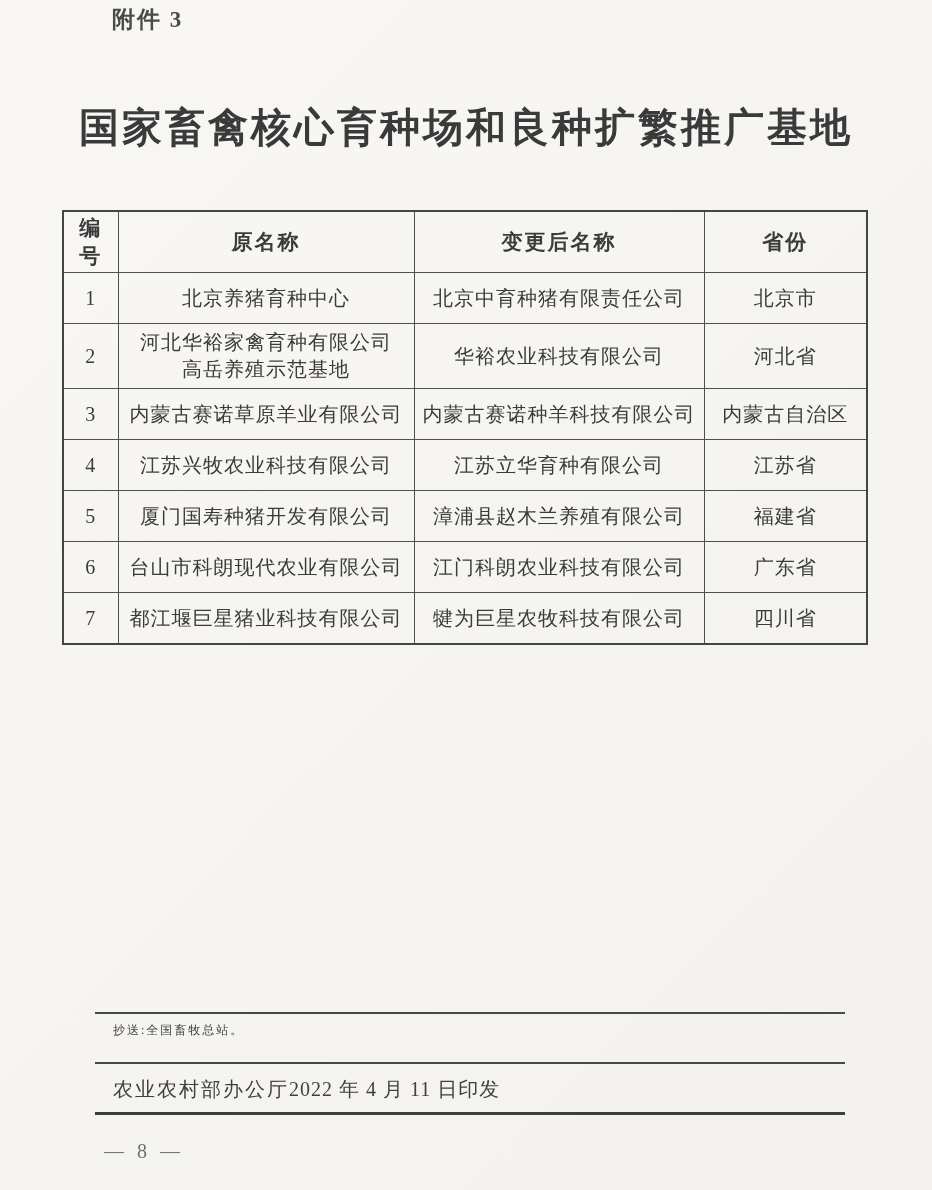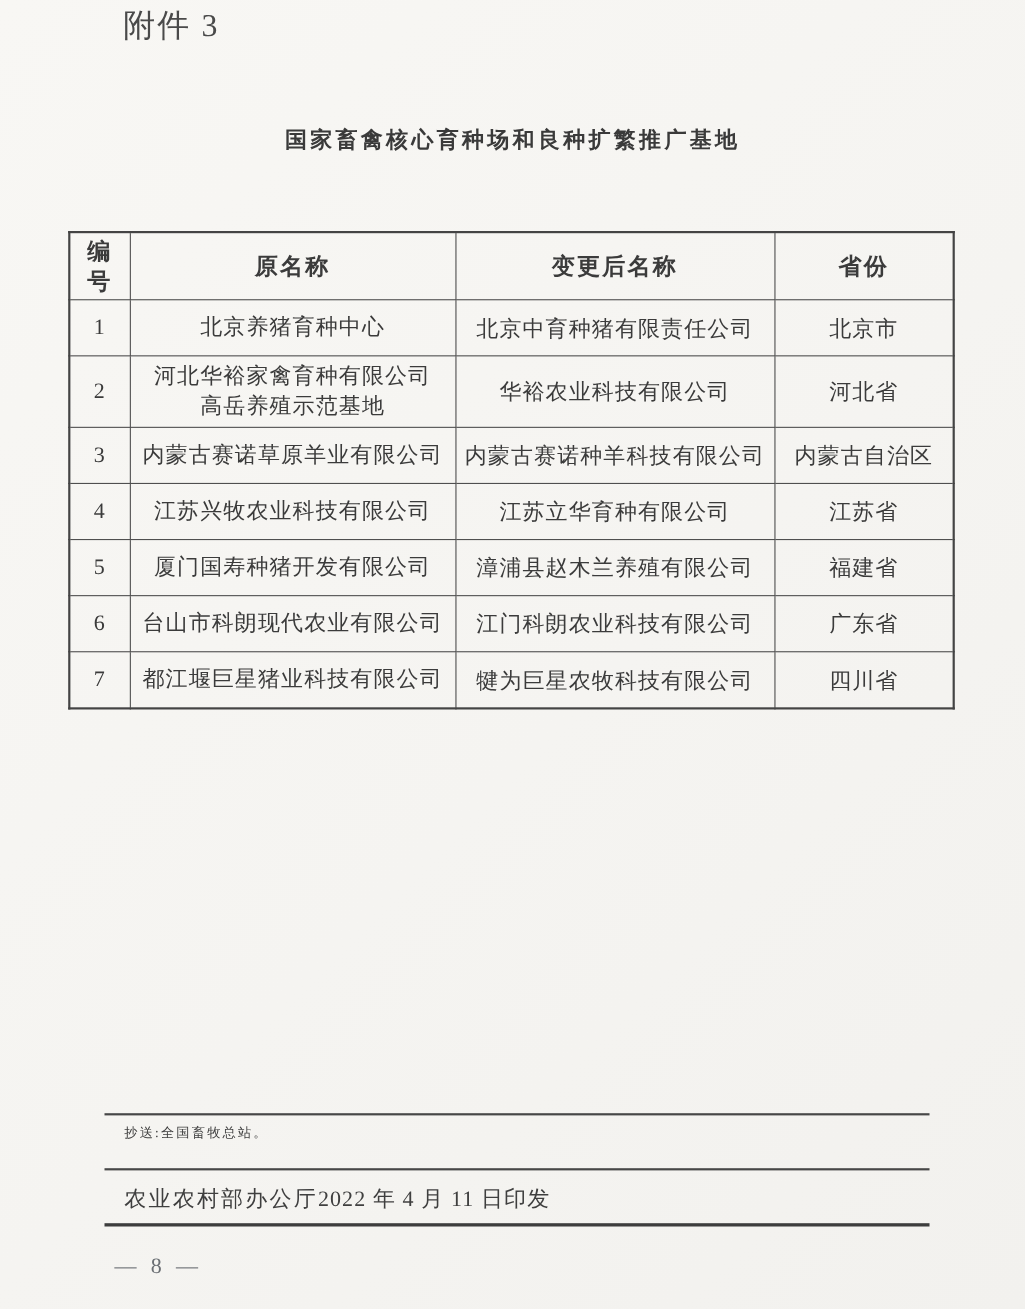--- a/index.html
+++ b/index.html
@@ -14,32 +14,32 @@
     margin: 0 auto;
     background: linear-gradient(135deg, #f8f7f4 0%, #f5f4f1 55%, #f2f1ee 100%);
     font-family: "Liberation Serif", "DejaVu Serif", serif;
     color: #3b3b3b;
     overflow: hidden;
   }
   .attachment-label {
     position: absolute;
     left: 112px;
     top: 4px;
-    font-size: 29px;
-    font-weight: 400;
+    font-size: 23px;
+    font-weight: 700;
     color: #4a4a4a;
     letter-spacing: 2px;
   }
   .doc-title {
     position: absolute;
     top: 104px;
     left: 0;
     width: 100%;
     text-align: center;
-    font-size: 20px;
+    font-size: 40px;
     font-weight: bold;
     color: #3a3a3a;
     letter-spacing: 3px;
     line-height: 48px;
   }
   table.change-table {
     position: absolute;
     left: 62px;
     top: 210px;
     width: 804px;

